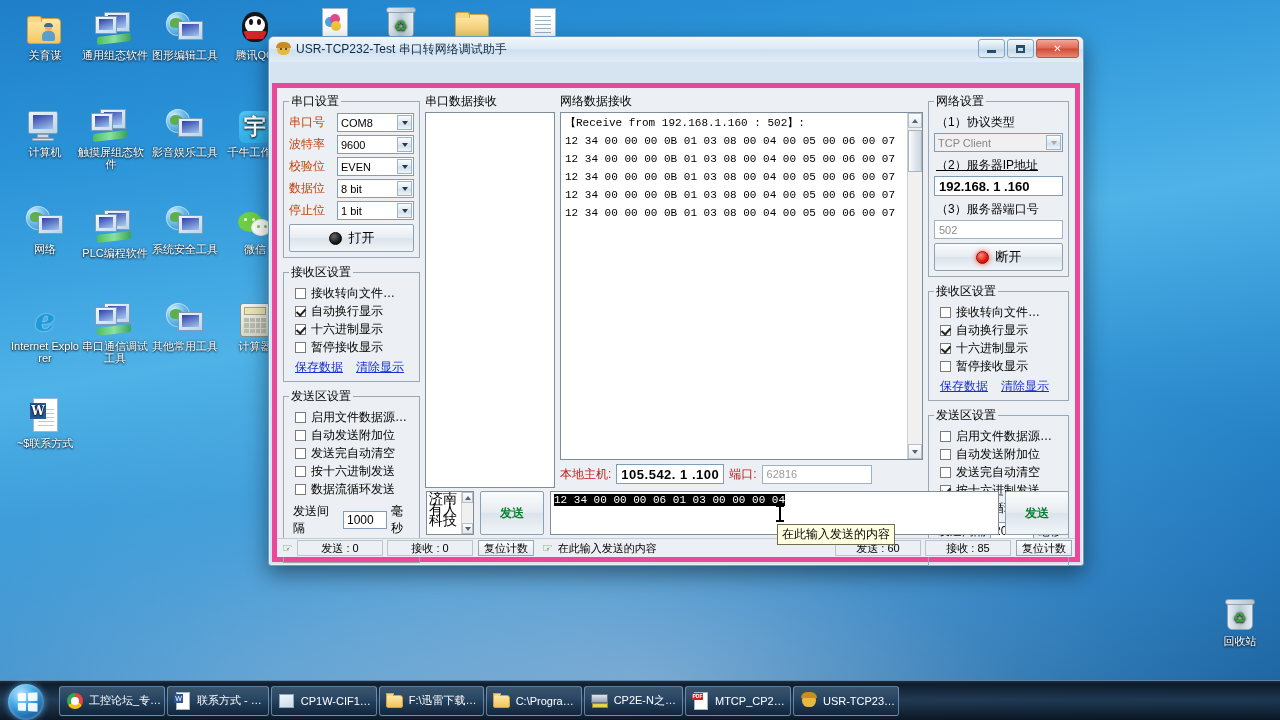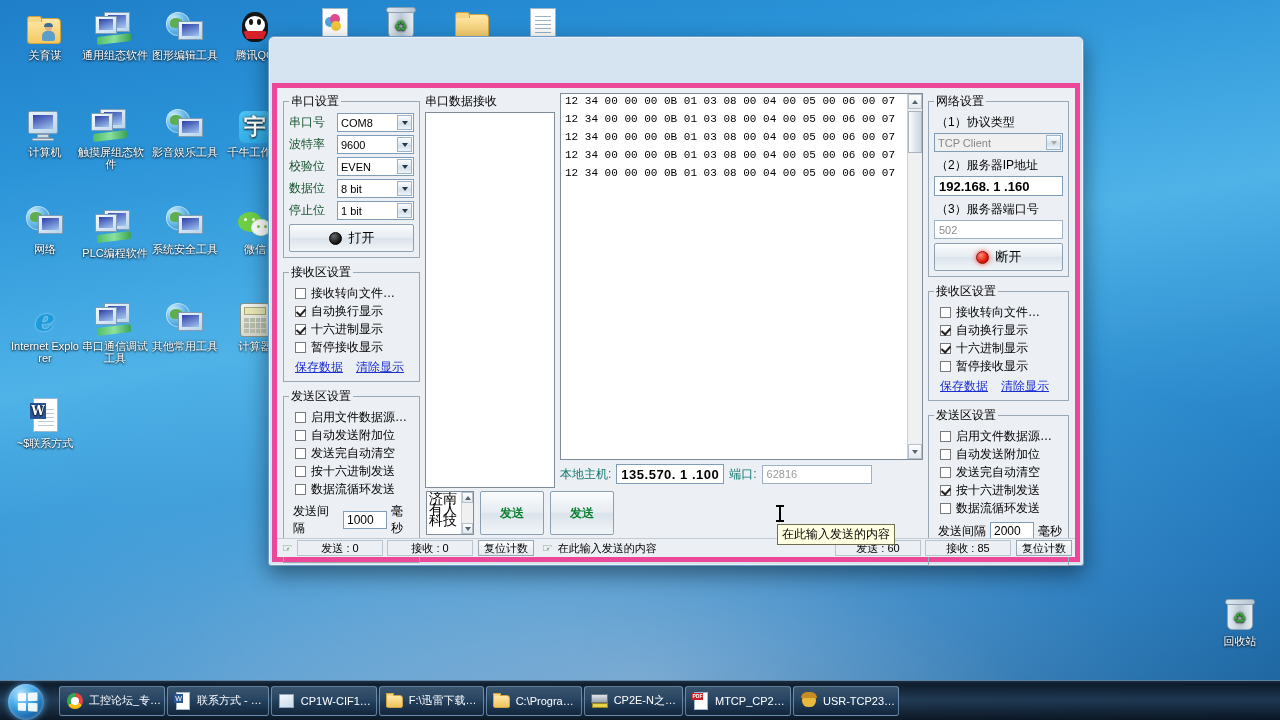--- a/index.html
+++ b/index.html
@@ -162,21 +162,21 @@
   .cols { flex:1; display:flex; padding:5px 6px 0 6px; gap:5px; min-height:0;}
   .col-left { width:137px; display:flex; flex-direction:column; gap:6px;}
   .col-mid  { width:130px; display:flex; flex-direction:column; }
   .col-net  { flex:1; display:flex; flex-direction:column; min-width:0;}
   .col-right{ width:141px; display:flex; flex-direction:column; gap:6px;}
 
   fieldset.grp { border:1px solid #9aa8b5; margin:0; padding:3px 5px 5px 5px; background:transparent;}
   fieldset.grp > legend { font-size:12px; padding:0 2px; color:#000; }
 
   .row { display:flex; align-items:center; margin-bottom:3px; }
-  .row .lab { font-size:12px; width:48px; flex:none; color:#14532d;}
+  .row .lab { font-size:12px; width:48px; flex:none; color:#c2410c;}
   .combo { flex:1; height:19px; border:1px solid #7f9db9; background:#fff;
      display:flex; align-items:center; position:relative; font-size:11px; padding-left:3px; color:#000;}
   .combo .arw { position:absolute; right:1px; top:1px; width:15px; height:15px;
      background:linear-gradient(180deg,#fbfdfe,#dde7f0 50%,#cfdbe6 51%,#eef4fa);
      border:1px solid #9db4c8; display:flex; align-items:center; justify-content:center;}
   .combo .arw:after { content:''; border-left:3px solid transparent; border-right:3px solid transparent; border-top:4px solid #26394a;}
   .combo.disabled { background:#f0f0f0; color:#878787; }
   .combo.disabled .arw:after { border-top-color:#a8a8a8; }
 
   .btn-open { width:100%; height:28px; margin-top:4px;
@@ -209,21 +209,21 @@
   .scrollbar-v .thumb { position:absolute; left:0; right:0; top:17px; height:42px;
      background:linear-gradient(90deg,#fdfdfd,#dfe6ec 50%,#cdd6de); border:1px solid #a8b5c0;}
   .sb-btn { position:absolute; left:0; right:0; height:15px; background:linear-gradient(180deg,#fdfdfd,#e2e8ee);
      border:1px solid #b5c0cb; display:flex; align-items:center; justify-content:center;}
   .sb-btn.up{top:0;} .sb-btn.dn{bottom:0;}
   .sb-btn .tri { border-left:3px solid transparent; border-right:3px solid transparent;}
   .sb-btn.up .tri { border-bottom:4px solid #54646f;}
   .sb-btn.dn .tri { border-top:4px solid #54646f;}
 
   .hostrow { display:flex; align-items:center; gap:5px; margin:4px 0 4px 0; font-size:12px;}
-  .hostrow .lb { color:#0f766e;}
+  .hostrow .lb { color:#b91c1c;}
   .hostrow .ipbox { border:1px solid #7f9db9; background:#fff; height:20px; display:flex; align-items:center;
      padding:0 4px; font-size:13px; font-weight:bold; letter-spacing:.5px; color:#000; font-family:"Liberation Sans",sans-serif;}
   .hostrow .portbox { border:1px solid #9fb2c3; background:#fff; height:19px; width:110px;
      display:flex; align-items:center; padding:0 4px; font-size:11px; color:#9a9a9a;}
 
   .sendrow { display:flex; gap:6px; padding:3px 6px 3px 6px; align-items:stretch; height:50px;}
   .send-edit { flex:1; border:1px solid #7f8c99; background:#fff; position:relative; overflow:hidden;}
   .send-edit .txt { font-family:"Liberation Mono","DejaVu Sans Mono",monospace; font-size:11px;
      padding:2px 3px; color:#000; white-space:pre;}
   .send-edit .sel { background:#000; color:#fff; }
@@ -510,20 +510,38 @@
         <span class="can"></span>
         <span class="lid"></span>
         <span class="arr">♻</span>
       </span>
   </div>
   <span class="lbl">回收站</span>
 </div>
 
 <div id="app-window">
 
+  <div class="titlebar">
+    <span class="tb-ico">
+      <span class="head"></span>
+        <span class="hair"></span>
+        <span class="eye l"></span>
+        <span class="eye r"></span>
+    </span>
+    <span class="tb-title">USR-TCP232-Test 串口转网络调试助手</span>
+    <div class="win-btns">
+      <div class="wb">
+          <span class="glyph-min"></span>
+        </div>
+      <div class="wb">
+          <span class="glyph-max"></span>
+        </div>
+      <div class="wb close">✕</div>
+    </div>
+  </div>
 
 
   <div class="client">
     <div class="cols">
 
       <div class="col-left">
 
         <fieldset class="grp">
           <legend>串口设置</legend>
 
@@ -631,55 +649,57 @@
         <div class="mid-wrap">
           <div class="recv-head">串口数据接收</div>
           <div class="recv-box">
             <div class="net-text"></div>
           </div>
         </div>
       </div>
 
       <div class="col-net">
         <div class="net-wrap">
+          <div class="recv-head">网络数据接收</div>
           <div class="recv-box">
+            <div class="net-text">【Receive from 192.168.1.160 : 502】:</div>
             <div class="net-text" style="padding-top:0;">12 34 00 00 00 0B 01 03 08 00 04 00 05 00 06 00 07</div>
             <div class="net-text" style="padding-top:0;">12 34 00 00 00 0B 01 03 08 00 04 00 05 00 06 00 07</div>
             <div class="net-text" style="padding-top:0;">12 34 00 00 00 0B 01 03 08 00 04 00 05 00 06 00 07</div>
             <div class="net-text" style="padding-top:0;">12 34 00 00 00 0B 01 03 08 00 04 00 05 00 06 00 07</div>
             <div class="net-text" style="padding-top:0;">12 34 00 00 00 0B 01 03 08 00 04 00 05 00 06 00 07</div>
             <div class="scrollbar-v">
               <div class="sb-btn up">
                   <span class="tri"></span>
                 </div>
               <div class="thumb"></div>
               <div class="sb-btn dn">
                   <span class="tri"></span>
                 </div>
             </div>
           </div>
           <div class="hostrow">
             <span class="lb">本地主机:</span>
-            <span class="ipbox">135.570. 1  .100</span>
+            <span class="ipbox">105.542. 1  .100</span>
             <span class="lb">端口:</span>
             <span class="portbox">62816</span>
           </div>
         </div>
       </div>
 
       <div class="col-right">
 
         <fieldset class="grp">
           <legend>网络设置</legend>
           <div style="font-size:12px;margin:1px 0 2px 2px;">（1）协议类型</div>
           <div class="combo disabled">
             <span>TCP Client</span>
             <span class="arw"></span>
           </div>
-          <div style="font-size:12px;margin:5px 0 2px 2px;">（2）服务器IP地址</div>
+          <div style="font-size:12px;margin:5px 0 2px 2px;text-decoration:underline;">（2）服务器IP地址</div>
           <div class="ipbox" style="border:1px solid #7f9db9;background:#fff;height:20px;display:flex;align-items:center;padding:0 4px;font-size:13px;font-weight:bold;">192.168. 1  .160</div>
           <div style="font-size:12px;margin:5px 0 2px 2px;">（3）服务器端口号</div>
           <div style="border:1px solid #9fb2c3;background:#fff;height:19px;display:flex;align-items:center;padding:0 4px;font-size:11px;color:#8b8b8b;">502</div>
           <div class="btn-open">
             <span class="led red"></span>
             <span>断开</span>
           </div>
         </fieldset>
 
         <fieldset class="grp">
@@ -751,20 +771,23 @@
           <div class="b up">
               <span style="border-left:3px solid transparent;border-right:3px solid transparent;border-bottom:4px solid #54646f;"></span>
             </div>
           <div class="b dn">
               <span style="border-left:3px solid transparent;border-right:3px solid transparent;border-top:4px solid #54646f;"></span>
             </div>
         </div>
       </div>
       <div class="btn-send">发送</div>
 
+      <div class="send-edit">
+        <div class="txt"><span class="sel">12 34 00 00 00 06 01 03 00 00 00 04</span></div>
+      </div>
       <div class="btn-send">发送</div>
     </div>
 
     <div class="statusbar">
       <div class="sb-flat" style="width:18px;">
         <span class="hand">☞</span>
       </div>
       <div class="sb-cell" style="width:86px;">发送 : 0</div>
       <div class="sb-cell" style="width:86px;">接收 : 0</div>
       <div class="btn-reset">复位计数</div>

